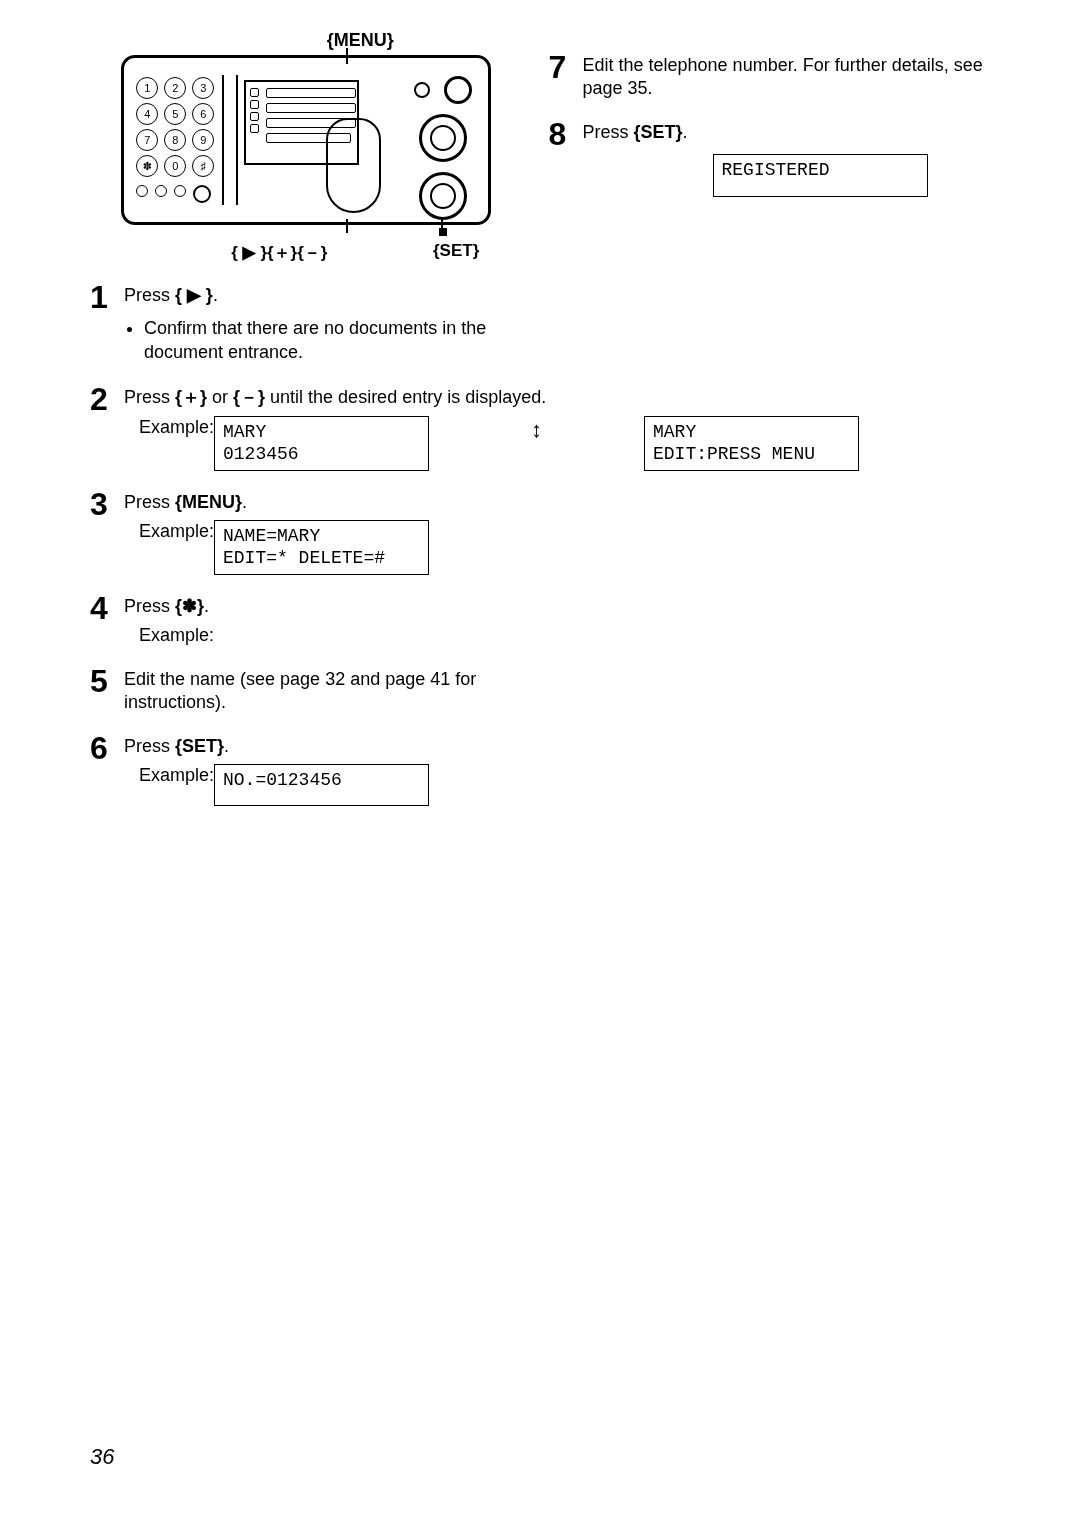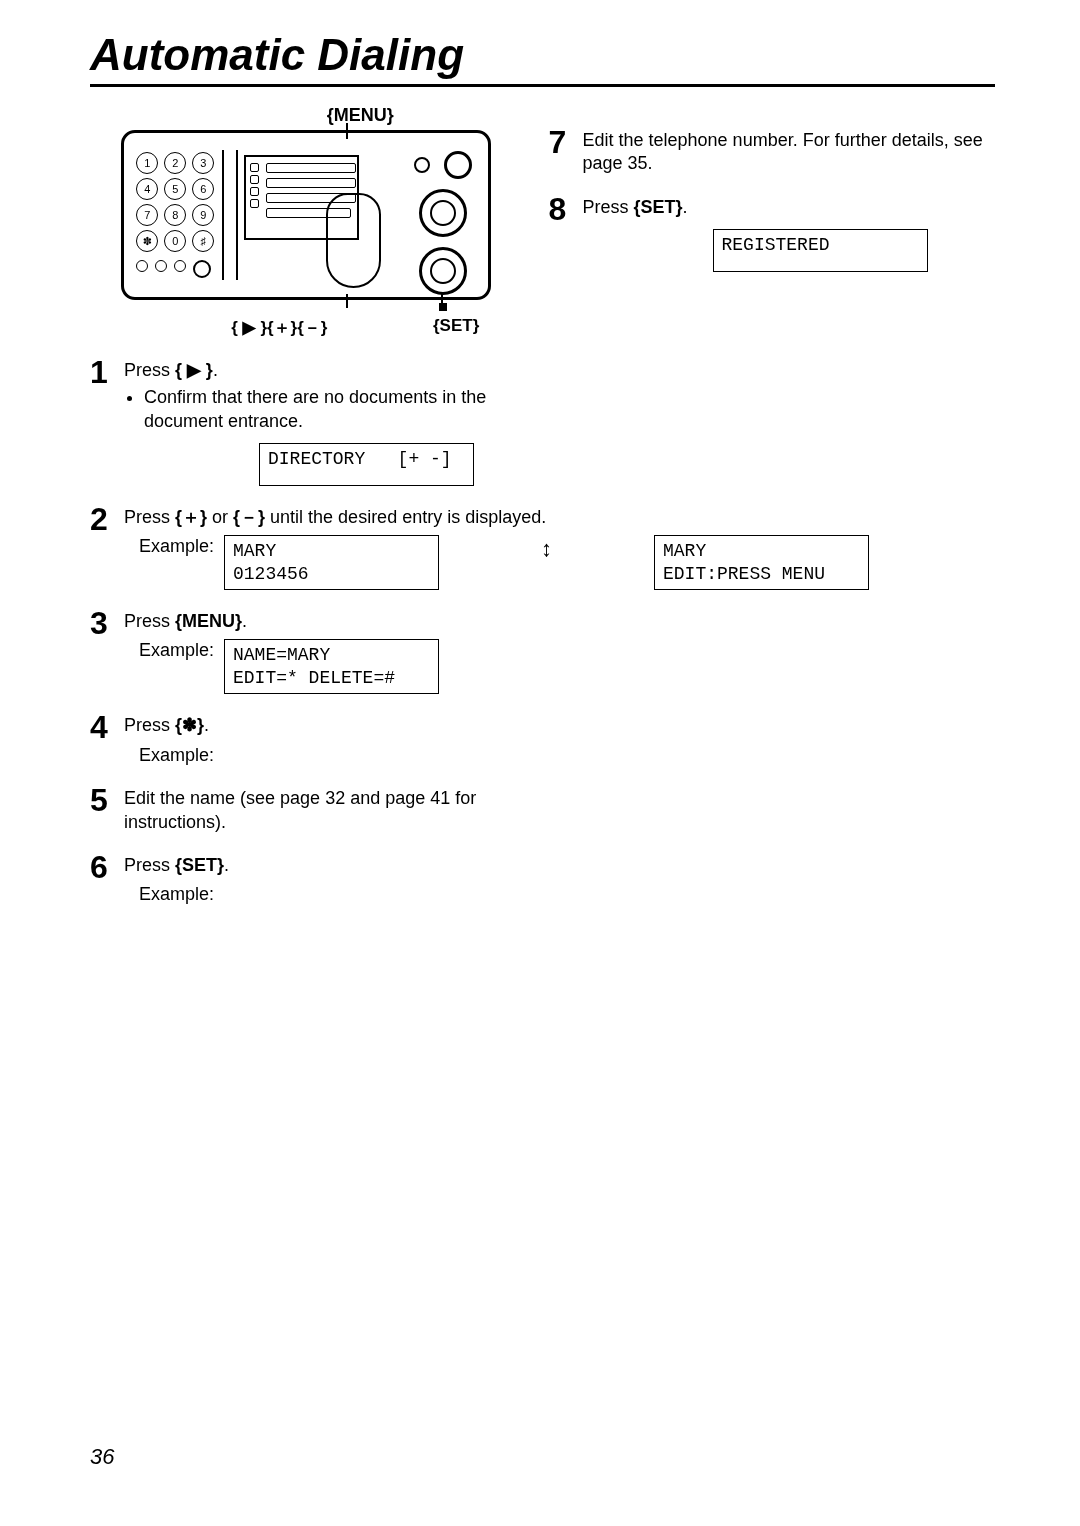--- a/index.html
+++ b/index.html
@@ -147,35 +147,35 @@
     font-weight: bold;
     font-size: 32px;
     width: 34px;
     flex-shrink: 0;
     line-height: 1;
     margin-top: -3px;
   }
   .step .body { flex: 1; font-size: 18px; line-height: 1.3; }
   .step .body .lead { display:inline; }
   .kbold { font-weight: bold; }
-  .bullet-list { margin: 4px 0 0 0; padding: 0 0 0 20px; }
+  .bullet-list { margin: 10px 0 0 0; padding: 0 0 0 20px; }
   .bullet-list li { list-style: disc; margin-bottom: 2px; font-size: 18px; }
   .display {
     font-family: "Courier New", monospace;
     border: 1.6px solid #000;
     padding: 4px 12px 14px 8px;
     font-size: 18px;
     white-space: pre;
     line-height: 1.25;
     width: 215px;
     box-sizing: border-box;
   }
   .display.short { padding-bottom: 4px; }
   .display-row{
-    display:flex; align-items:flex-start; gap:10px;
+    display:flex; align-items:flex-start; 
     margin-top: 6px;
   }
   .display-row .ex-label{
     font-size:18px;
     width: 90px; text-align:right;
   }
   .display-center{
     margin: 10px 0 0 135px;
   }
   .stack-displays{
@@ -190,21 +190,20 @@
   }
 
   
   .keyglyph { font-weight: bold; }
 </style>
 </head>
 <body>
 
 <div class="page">
 
-  <h1 class="chapter-title">Automatic Dialing</h1>
 
   <div class="columns">
 
     <div class="col-left">
 
 
       <div class="panel-area">
         <div class="panel-menu-label keyglyph">{MENU}</div>
 
         <div class="panel-box">
@@ -275,23 +274,20 @@
         </div>
       </div>
 
       <div class="step">
         <div class="num">1</div>
         <div class="body">
           <span class="lead">Press </span><span class="kbold">{ ▶ }</span><span>.</span>
           <ul class="bullet-list">
               <li>Confirm that there are no documents in the document entrance.</li>
             </ul>
-          <div class="display-center">
-            <div class="display">DIRECTORY   [+ -]</div>
-          </div>
         </div>
       </div>
 
       <div class="step">
         <div class="num">2</div>
         <div class="body">
           <span>Press </span><span class="kbold">{＋}</span><span> or </span><span class="kbold">{－}</span><span> until the desired entry is displayed.</span>
           <div class="display-row">
             <div class="ex-label">Example:</div>
             <div class="stack-displays">
@@ -333,20 +329,21 @@
           <span>Edit the name (see page 32 and page 41 for instructions).</span>
         </div>
       </div>
 
       <div class="step">
         <div class="num">6</div>
         <div class="body">
           <span>Press </span><span class="kbold">{SET}</span><span>.</span>
           <div class="display-row">
             <div class="ex-label">Example:</div>
+            <div class="display">NO.=0123456</div>
           </div>
         </div>
       </div>
 
     </div>
 
     <div class="col-right">
 
       <div class="step" style="margin-top:24px">
         <div class="num">7</div>

